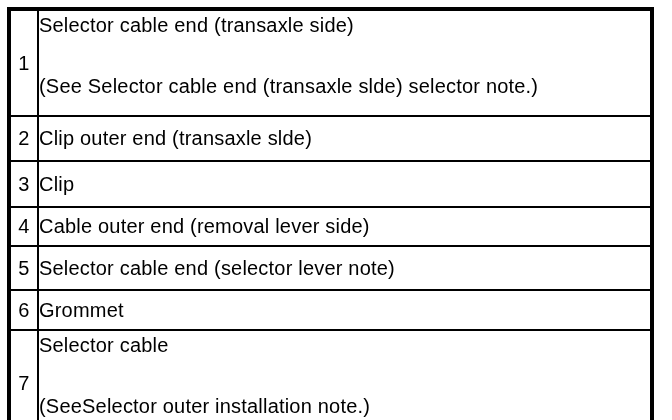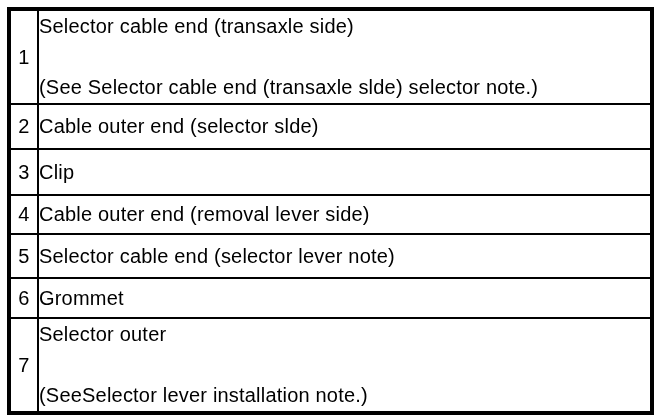--- a/index.html
+++ b/index.html
@@ -51,21 +51,21 @@
   tr.r-4      { height: 39px; }
   tr.r-5      { height: 44px; }
   tr.r-6      { height: 40px; }
   tr.r-tall-7 { height: 95px; }
   .two-line {
     display: flex;
     flex-direction: column;
     justify-content: space-between;
     align-items: flex-start;
     height: 84px;
-    padding: 3px 0 4px 0;
+    padding: 3px 0 17px 0;
   }
 </style>
 </head>
 <body>
 
 <div class="page">
   <table class="parts-table">
     <colgroup>
       <col class="col-num">
       <col class="col-desc">
@@ -75,21 +75,21 @@
         <td class="num-cell">1</td>
         <td class="desc-cell">
           <div class="two-line">
             <div>Selector cable end (transaxle side)</div>
             <div>(See Selector cable end (transaxle slde) selector note.)</div>
           </div>
         </td>
       </tr>
       <tr class="r-2">
         <td class="num-cell">2</td>
-        <td class="desc-cell">Cable outer end (selector slde)</td>
+        <td class="desc-cell">Clip outer end (transaxle slde)</td>
       </tr>
       <tr class="r-3">
         <td class="num-cell">3</td>
         <td class="desc-cell">Clip</td>
       </tr>
       <tr class="r-4">
         <td class="num-cell">4</td>
         <td class="desc-cell">Cable outer end (removal lever side)</td>
       </tr>
       <tr class="r-5">
@@ -97,20 +97,20 @@
         <td class="desc-cell">Selector cable end (selector lever note)</td>
       </tr>
       <tr class="r-6">
         <td class="num-cell">6</td>
         <td class="desc-cell">Grommet</td>
       </tr>
       <tr class="r-tall-7">
         <td class="num-cell">7</td>
         <td class="desc-cell">
           <div class="two-line">
-            <div>Selector outer</div>
-            <div>(SeeSelector lever installation note.)</div>
+            <div>Selector cable</div>
+            <div>(SeeSelector outer installation note.)</div>
           </div>
         </td>
       </tr>
     </tbody>
   </table>
 </div>
 
 </body></html>

